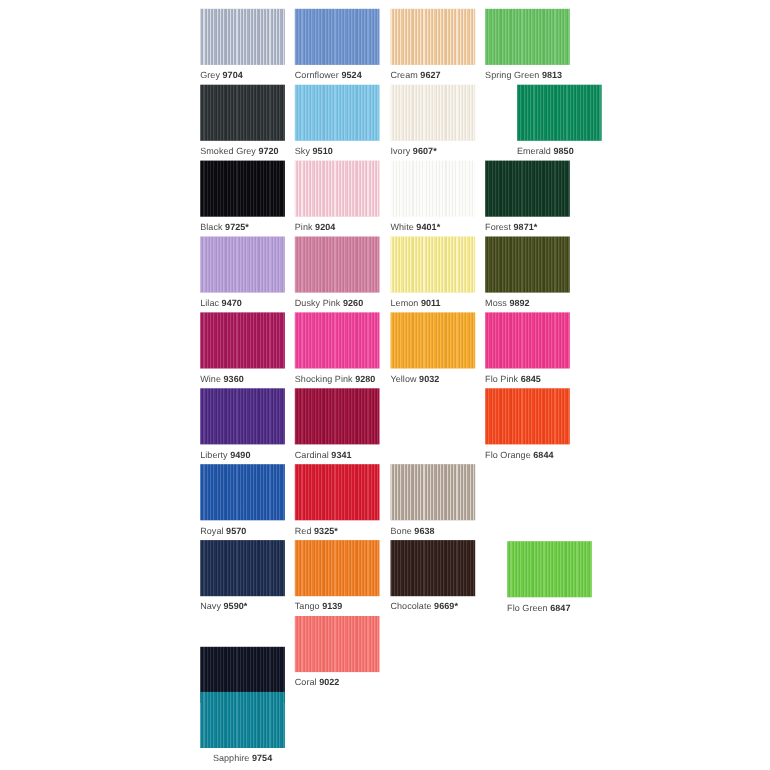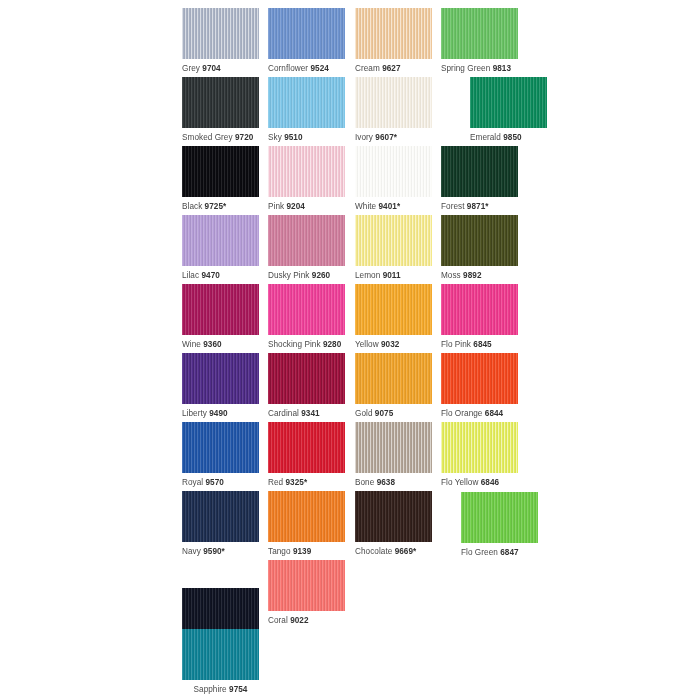--- a/index.html
+++ b/index.html
@@ -166,44 +166,36 @@
       <div class="swatch-label"><span class="name">Flo Pink</span> <span class="code">6845</span></div>
     </div>
     <div class="swatch-cell" style="left: 182px; top: 353px; width: 77px;">
       <div class="swatch-chip dark" style="background: rgb(81, 45, 138); width: 77px; height: 51px;"></div>
       <div class="swatch-label"><span class="name">Liberty</span> <span class="code">9490</span></div>
     </div>
     <div class="swatch-cell" style="left: 268px; top: 353px; width: 77px;">
       <div class="swatch-chip dark" style="background: rgb(162, 18, 63); width: 77px; height: 51px;"></div>
       <div class="swatch-label"><span class="name">Cardinal</span> <span class="code">9341</span></div>
     </div>
-    <div class="swatch-cell" style="left: 355px; top: 353px; width: 77px;">
-      <div class="swatch-chip " style="background: rgb(240, 163, 42); width: 77px; height: 51px;"></div>
-      <div class="swatch-label"><span class="name">Gold</span> <span class="code">9075</span></div>
-    </div>
     <div class="swatch-cell" style="left: 441px; top: 353px; width: 77px;">
       <div class="swatch-chip " style="background: rgb(244, 71, 29); width: 77px; height: 51px;"></div>
       <div class="swatch-label"><span class="name">Flo Orange</span> <span class="code">6844</span></div>
     </div>
     <div class="swatch-cell" style="left: 182px; top: 422px; width: 95px;">
       <div class="swatch-chip " style="background: rgb(31, 85, 168); width: 77px; height: 51px;"></div>
       <div class="swatch-label"><span class="name">Royal</span> <span class="code">9570</span></div>
     </div>
     <div class="swatch-cell" style="left: 268px; top: 422px; width: 77px;">
       <div class="swatch-chip " style="background: rgb(215, 25, 46); width: 77px; height: 51px;"></div>
       <div class="swatch-label"><span class="name">Red</span> <span class="code">9325</span><span class="code">*</span></div>
     </div>
     <div class="swatch-cell" style="left: 355px; top: 422px; width: 77px;">
       <div class="swatch-chip pale" style="background: rgb(176, 162, 148); width: 77px; height: 51px;"></div>
       <div class="swatch-label"><span class="name">Bone</span> <span class="code">9638</span></div>
     </div>
-    <div class="swatch-cell" style="left: 441px; top: 422px; width: 77px;">
-      <div class="swatch-chip pale" style="background: rgb(227, 236, 90); width: 77px; height: 51px;"></div>
-      <div class="swatch-label"><span class="name">Flo Yellow</span> <span class="code">6846</span></div>
-    </div>
     <div class="swatch-cell" style="left: 182px; top: 491px; width: 77px;">
       <div class="swatch-chip dark" style="background: rgb(30, 47, 82); width: 77px; height: 51px;"></div>
       <div class="swatch-label"><span class="name">Navy</span> <span class="code">9590</span><span class="code">*</span></div>
     </div>
     <div class="swatch-cell" style="left: 268px; top: 491px; width: 77px;">
       <div class="swatch-chip " style="background: rgb(240, 125, 34); width: 77px; height: 51px;"></div>
       <div class="swatch-label"><span class="name">Tango</span> <span class="code">9139</span></div>
     </div>
     <div class="swatch-cell" style="left: 355px; top: 491px; width: 77px;">
       <div class="swatch-chip dark" style="background: rgb(52, 33, 28); width: 77px; height: 51px;"></div>

